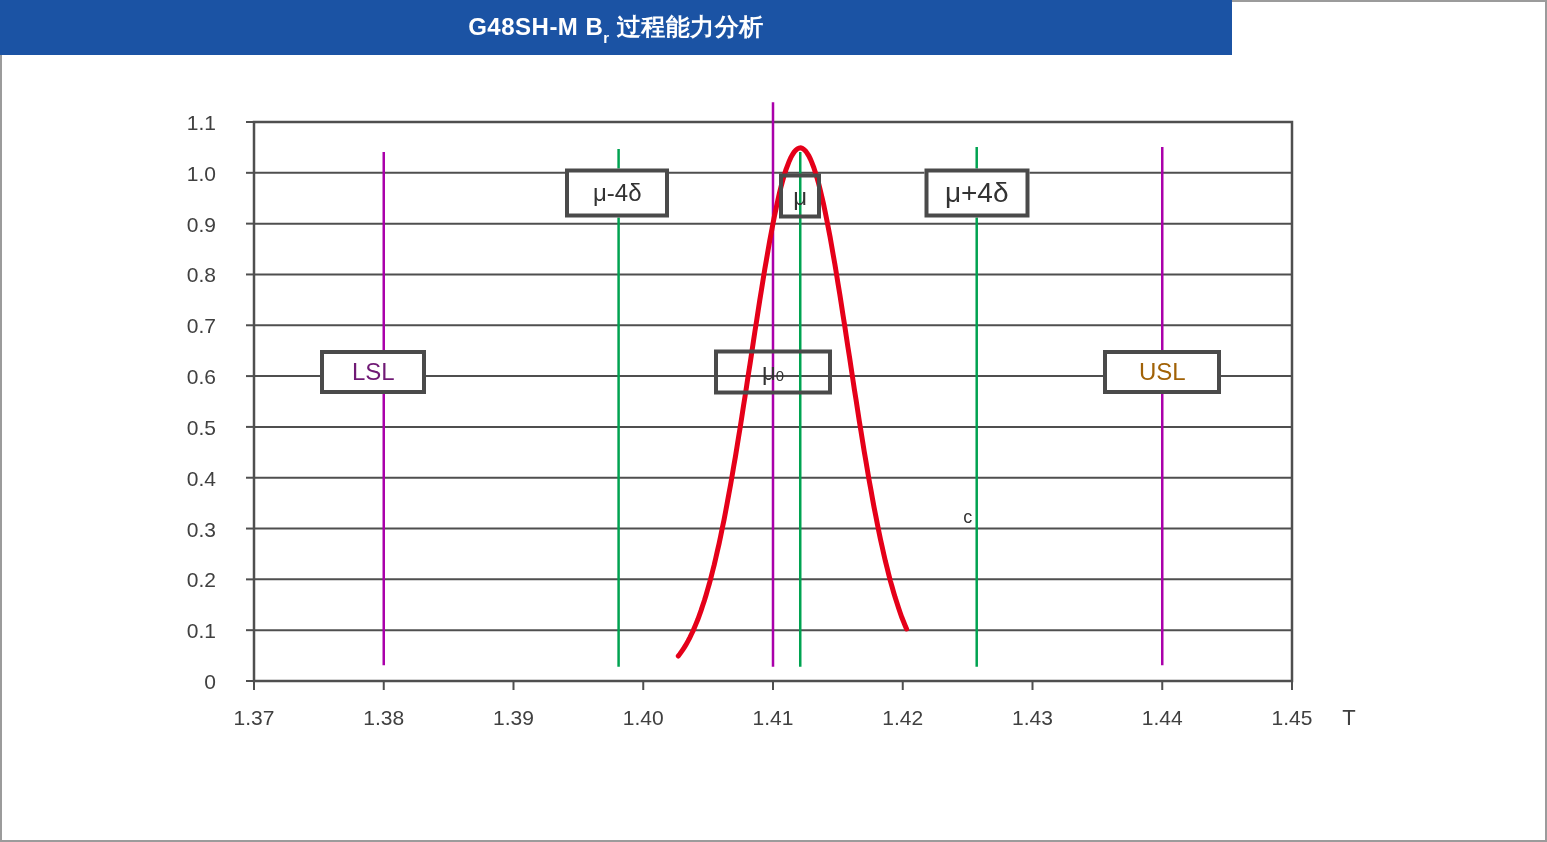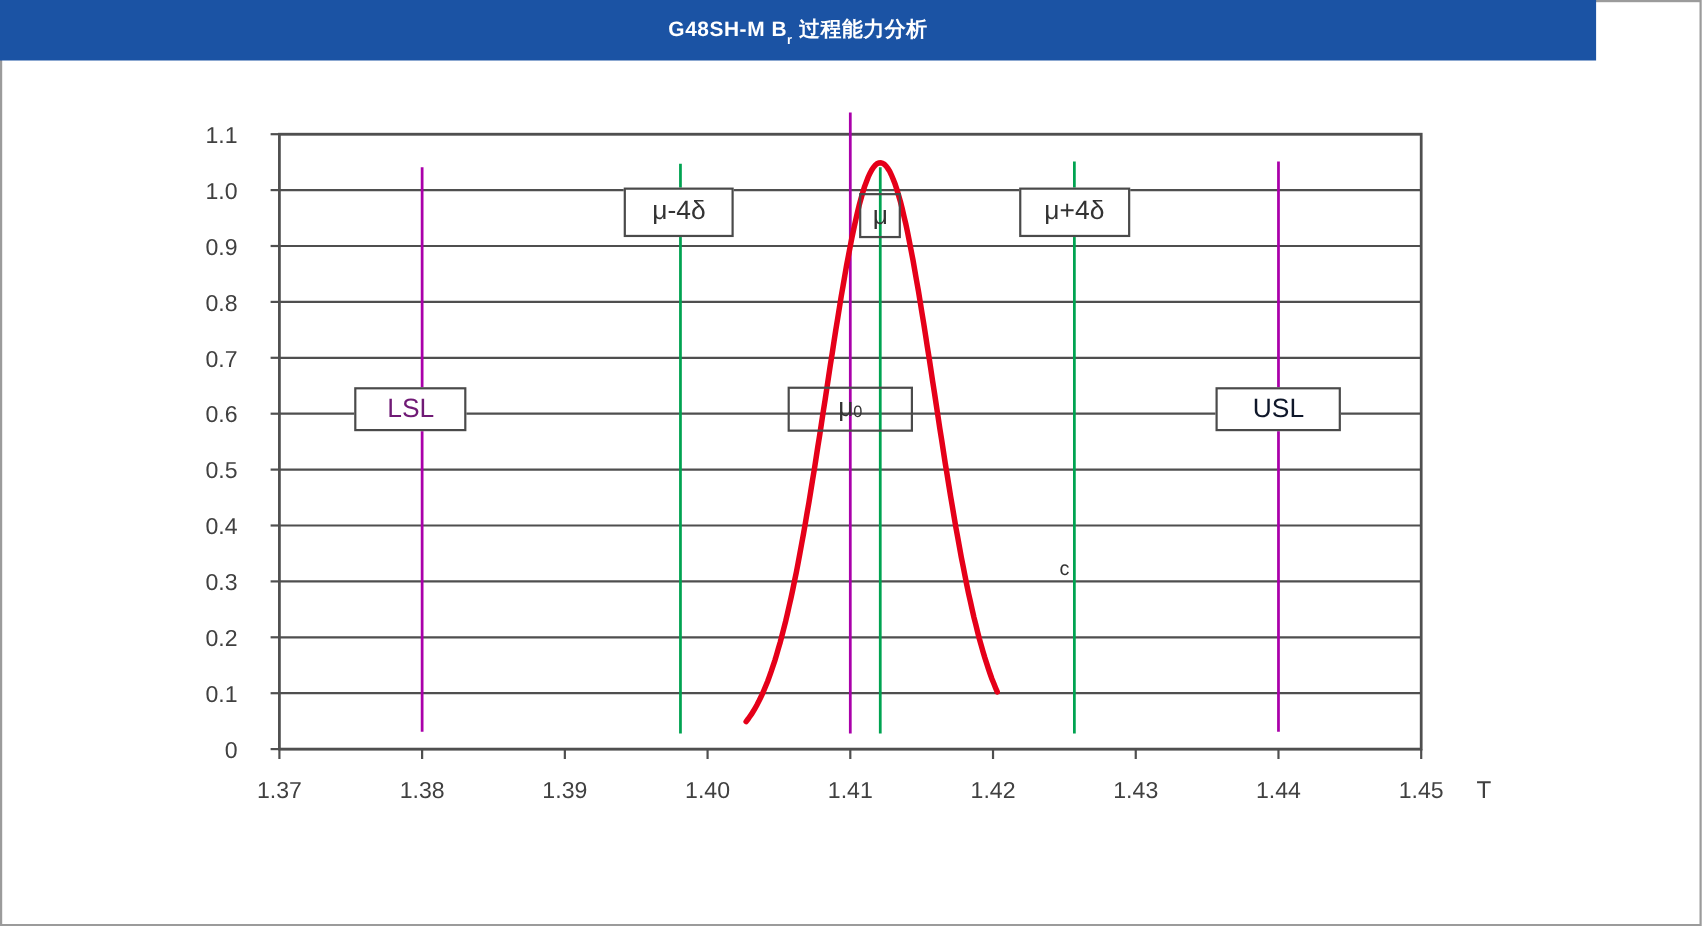--- a/index.html
+++ b/index.html
@@ -8,37 +8,37 @@
     font-family:"Liberation Sans", sans-serif;
     background:#ffffff;
     overflow:hidden;
     position:relative;
   }
   #frame{
     position:absolute;left:0;top:0;width:1543px;height:838px;
     border:2px solid #9b9b9b;
   }
   #titlebar{
-    position:absolute;left:0;top:0;width:1451px;height:55px;
+    position:absolute;left:0;top:0;width:1232px;height:55px;
     display:flex;align-items:center;justify-content:center;
-    font-size:19px;font-weight:bold;letter-spacing:0.5px;
+    font-size:24px;font-weight:bold;letter-spacing:0.5px;
     z-index:5;
   }
   #titlebar sub{font-size:0.62em;position:relative;top:2px;}
   #plot{
     position:absolute;left:0;top:0;z-index:2;
   }
   #annotations{position:absolute;left:0;top:0;width:1547px;height:842px;z-index:3;pointer-events:none;}
   .anno{
     position:absolute;
     display:flex;align-items:center;justify-content:center;
     transform:translate(-50%,-50%);
     line-height:1;
   }
-  .anno.boxed{border:2px solid #fca5a5;text-align:right;}
+  .anno.boxed{border:4px solid #fca5a5;text-align:right;}
   .anno sub{font-size:0.62em;position:relative;top:4px;}
 </style>
 </head>
 <body>
 
 <div id="frame" style="border-color: rgb(155, 155, 155);"></div>
 
 <div id="titlebar" style="background: rgb(27, 83, 164); color: rgb(255, 255, 255);">
   <span><span>G48SH-M B</span><sub>r</sub><span> 过程能力分析</span></span>
 </div>
@@ -109,29 +109,29 @@
     <path d="M678.3 656.0 L679.9 653.9 L681.5 651.6 L683.2 649.2 L684.8 646.6 L686.4 643.9 L688.1 640.9 L689.7 637.8 L691.3 634.5 L693.0 631.0 L694.6 627.3 L696.2 623.4 L697.9 619.3 L699.5 614.9 L701.1 610.4 L702.7 605.5 L704.4 600.5 L706.0 595.2 L707.6 589.6 L709.3 583.8 L710.9 577.8 L712.5 571.5 L714.2 564.9 L715.8 558.0 L717.4 550.9 L719.1 543.6 L720.7 536.0 L722.3 528.1 L724.0 520.0 L725.6 511.6 L727.2 503.0 L728.8 494.2 L730.5 485.1 L732.1 475.8 L733.7 466.4 L735.4 456.7 L737.0 446.8 L738.6 436.8 L740.3 426.7 L741.9 416.4 L743.5 405.9 L745.2 395.4 L746.8 384.8 L748.4 374.2 L750.1 363.5 L751.7 352.8 L753.3 342.1 L754.9 331.5 L756.6 320.9 L758.2 310.4 L759.8 300.0 L761.5 289.7 L763.1 279.6 L764.7 269.7 L766.4 260.0 L768.0 250.6 L769.6 241.4 L771.3 232.5 L772.9 224.0 L774.5 215.8 L776.2 207.9 L777.8 200.5 L779.4 193.4 L781.0 186.9 L782.7 180.7 L784.3 175.1 L785.9 169.9 L787.6 165.3 L789.2 161.1 L790.8 157.6 L792.5 154.5 L794.1 152.1 L795.7 150.2 L797.4 148.8 L799.0 148.1 L800.6 147.9 L802.2 148.4 L803.9 149.4 L805.5 150.9 L807.1 153.1 L808.8 155.8 L810.4 159.1 L812.0 162.9 L813.7 167.3 L815.3 172.2 L816.9 177.6 L818.6 183.4 L820.2 189.8 L821.8 196.6 L823.5 203.8 L825.1 211.4 L826.7 219.5 L828.3 227.8 L830.0 236.5 L831.6 245.6 L833.2 254.9 L834.9 264.4 L836.5 274.2 L838.1 284.2 L839.8 294.4 L841.4 304.7 L843.0 315.1 L844.7 325.7 L846.3 336.3 L847.9 347.0 L849.6 357.7 L851.2 368.4 L852.8 379.0 L854.4 389.7 L856.1 400.2 L857.7 410.7 L859.3 421.1 L861.0 431.3 L862.6 441.4 L864.2 451.3 L865.9 461.1 L867.5 470.7 L869.1 480.1 L870.8 489.3 L872.4 498.2 L874.0 507.0 L875.7 515.5 L877.3 523.7 L878.9 531.7 L880.5 539.5 L882.2 547.0 L883.8 554.2 L885.4 561.2 L887.1 567.9 L888.7 574.4 L890.3 580.6 L892.0 586.5 L893.6 592.2 L895.2 597.6 L896.9 602.8 L898.5 607.8 L900.1 612.5 L901.7 617.0 L903.4 621.2 L905.0 625.2 L906.6 629.0" fill="none" stroke="#e50019" stroke-width="5" stroke-linecap="round"></path>
   </svg>
 
 <div id="annotations">
     <div class="anno boxed" style="left: 617.3px; top: 192.637px; width: 96px; height: 41px; background: rgb(255, 255, 255); border-color: rgb(74, 74, 74); font-size: 24px; color: rgb(51, 51, 51);">
       <span>μ-4δ</span>
     </div>
     <div class="anno boxed" style="left: 800.247px; top: 196.195px; width: 34px; height: 37px; background: transparent; border-color: rgb(74, 74, 74); font-size: 24px; color: rgb(51, 51, 51);">
       <span>μ</span>
     </div>
-    <div class="anno boxed" style="left: 976.707px; top: 192.637px; width: 97px; height: 41px; background: rgb(255, 255, 255); border-color: rgb(74, 74, 74); font-size: 24px; color: rgb(51, 51, 51);">
+    <div class="anno boxed" style="left: 976.707px; top: 192.637px; width: 97px; height: 41px; background: rgb(255, 255, 255); border-color: rgb(74, 74, 74); font-size: 28px; color: rgb(51, 51, 51);">
       <span>μ+4δ</span>
     </div>
     <div class="anno boxed" style="left: 373.37px; top: 371.517px; width: 98px; height: 36px; background: rgb(255, 255, 255); border-color: rgb(74, 74, 74); font-size: 24px; color: #701a75;">
       <span>LSL</span>
     </div>
     <div class="anno boxed" style="left: 773px; top: 371.517px; width: 110px; height: 37px; background: transparent; border-color: rgb(74, 74, 74); font-size: 24px; color: rgb(51, 51, 51);">
       <span>μ</span>
       <sub>0</sub>
     </div>
-    <div class="anno boxed" style="left: 1162.25px; top: 371.517px; width: 110px; height: 36px; background: rgb(255, 255, 255); border-color: rgb(74, 74, 74); font-size: 24px; color: #0f172a;">
+    <div class="anno boxed" style="left: 1162.25px; top: 371.517px; width: 110px; height: 36px; background: rgb(255, 255, 255); border-color: rgb(74, 74, 74); font-size: 24px; color: #a16207;">
       <span>USL</span>
     </div>
     <div class="anno" style="left: 967.625px; top: 516.857px; font-size: 18px; color: rgb(51, 51, 51);">
       <span>c</span>
     </div>
   </div>
 
 </body></html>

